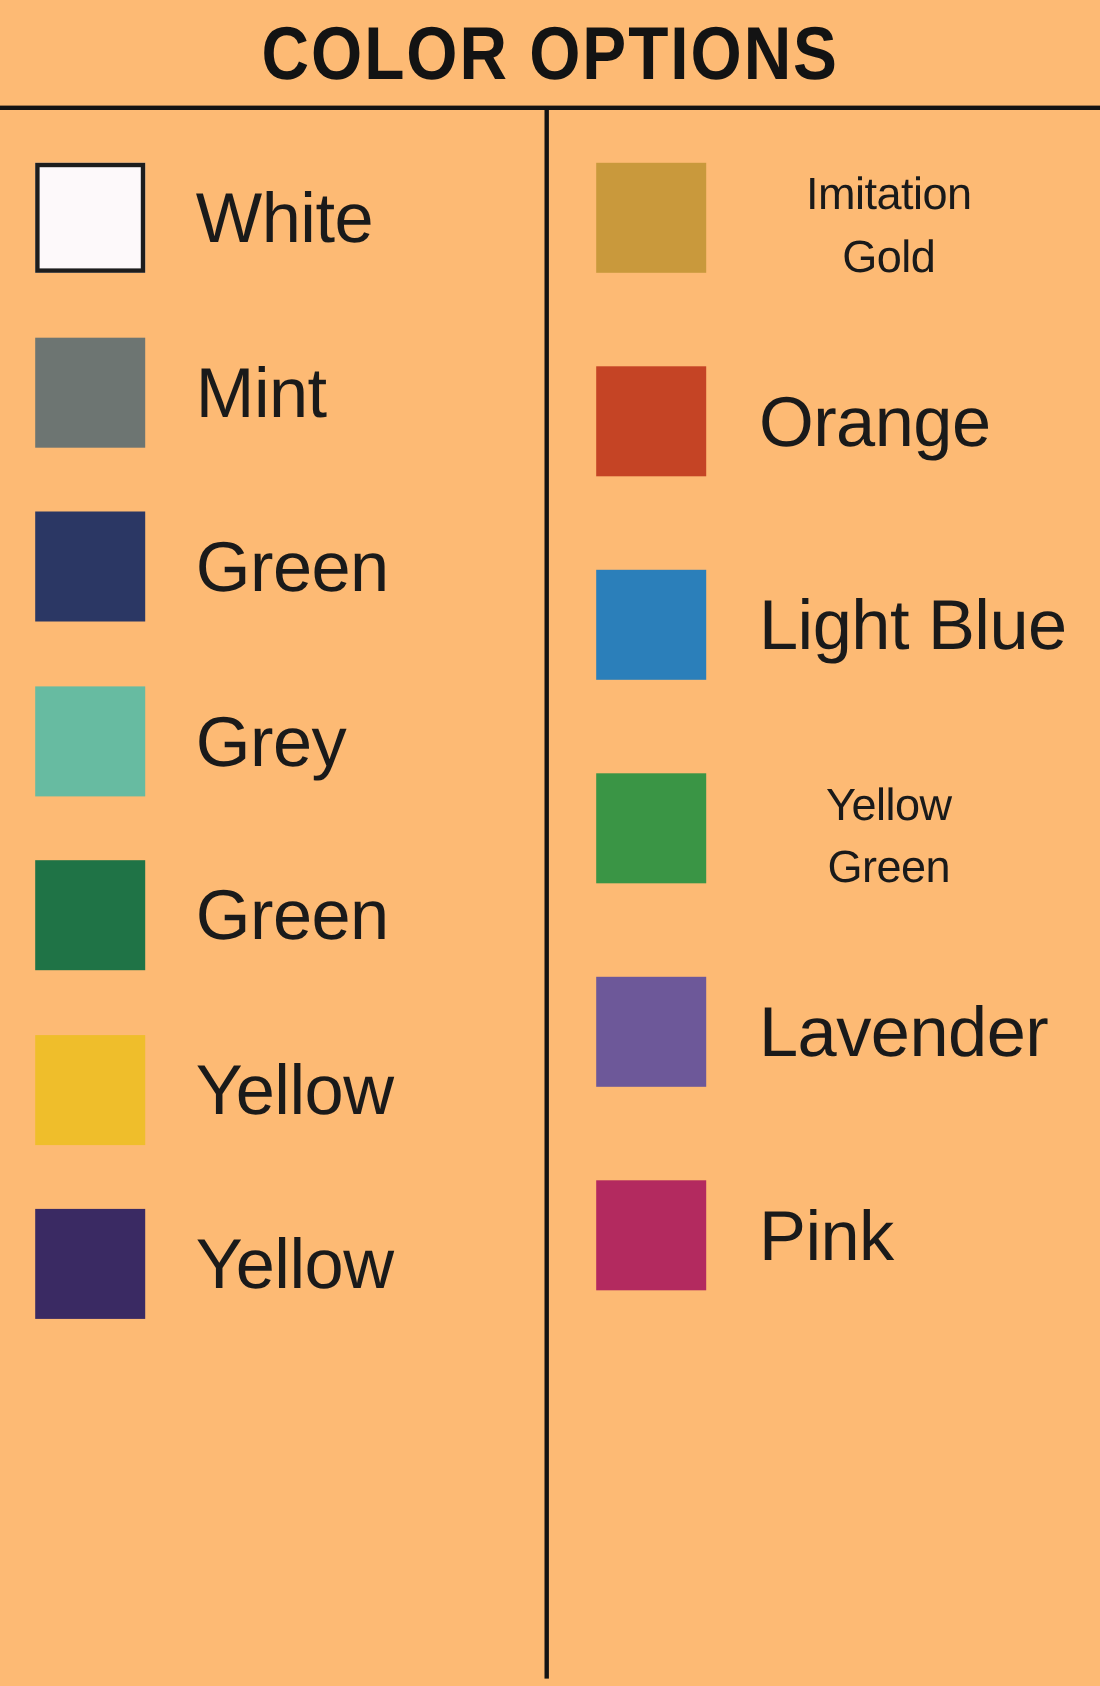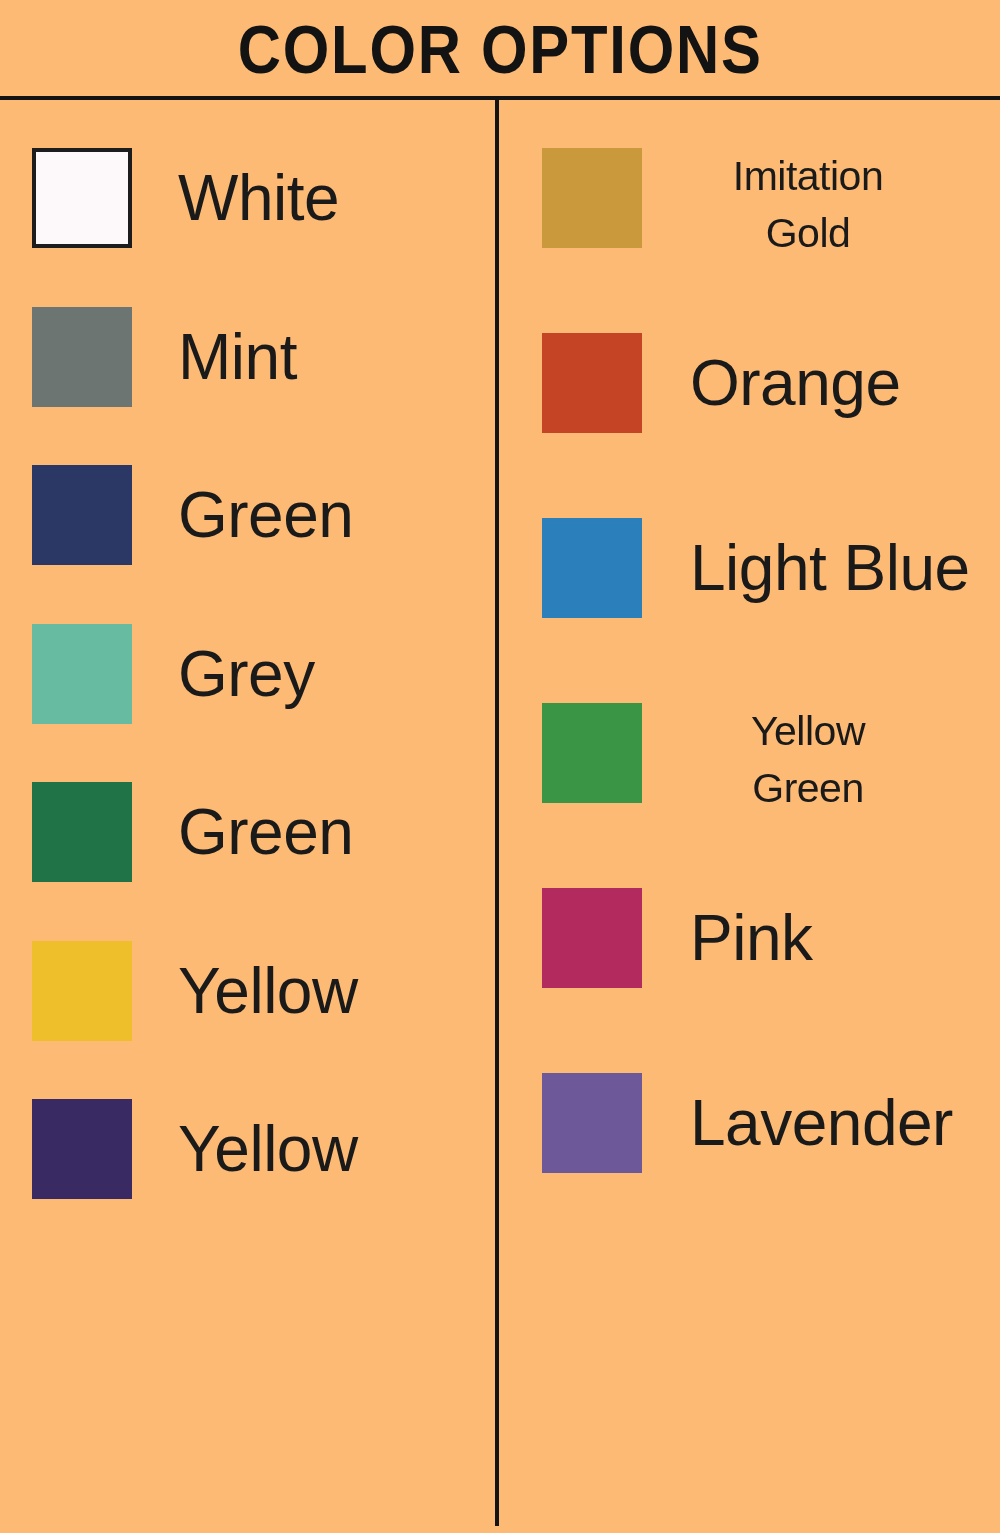--- a/index.html
+++ b/index.html
@@ -188,23 +188,23 @@
         <div class="swatch-row">
           <div class="swatch" style="background: rgb(43, 127, 186);"></div>
           <div class="swatch-label">Light Blue</div>
         </div>
         <div class="swatch-row">
           <div class="swatch" style="background: rgb(58, 149, 69);"></div>
           <div class="swatch-label two-line">Yellow
 Green</div>
         </div>
         <div class="swatch-row">
+          <div class="swatch" style="background: rgb(109, 88, 153);"></div>
+          <div class="swatch-label">Lavender</div>
+        </div>
+        <div class="swatch-row">
           <div class="swatch" style="background: rgb(179, 42, 95);"></div>
           <div class="swatch-label">Pink</div>
         </div>
-        <div class="swatch-row">
-          <div class="swatch" style="background: rgb(109, 88, 153);"></div>
-          <div class="swatch-label">Lavender</div>
-        </div>
       </div>
   </div>
 
 </div>
 
 </body></html>

